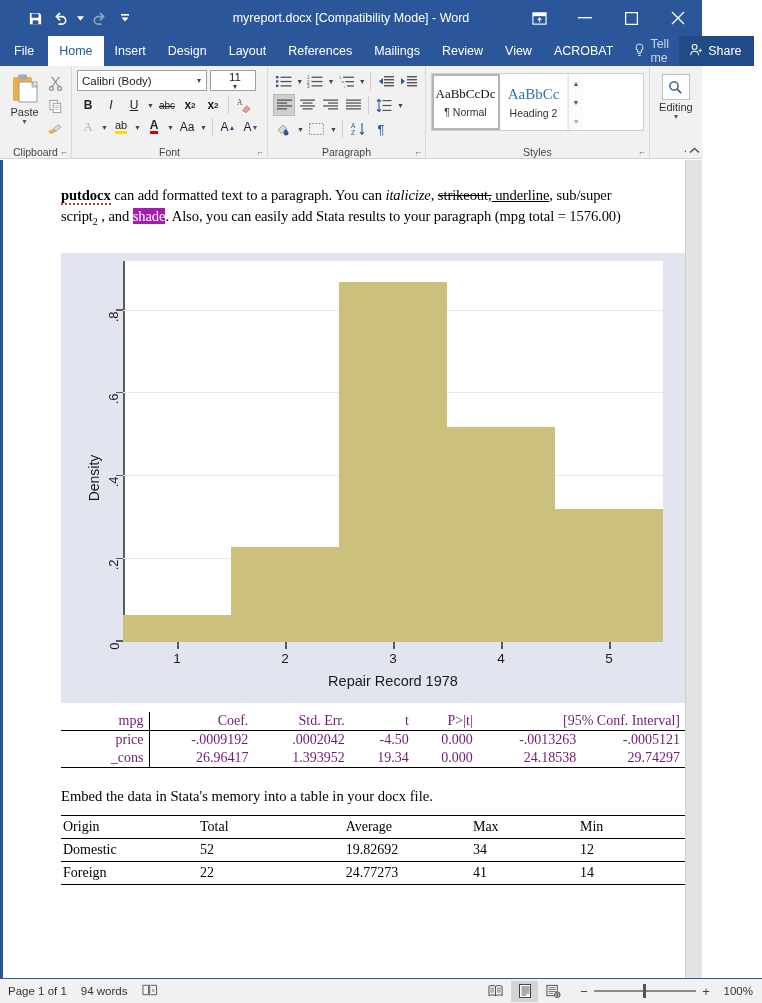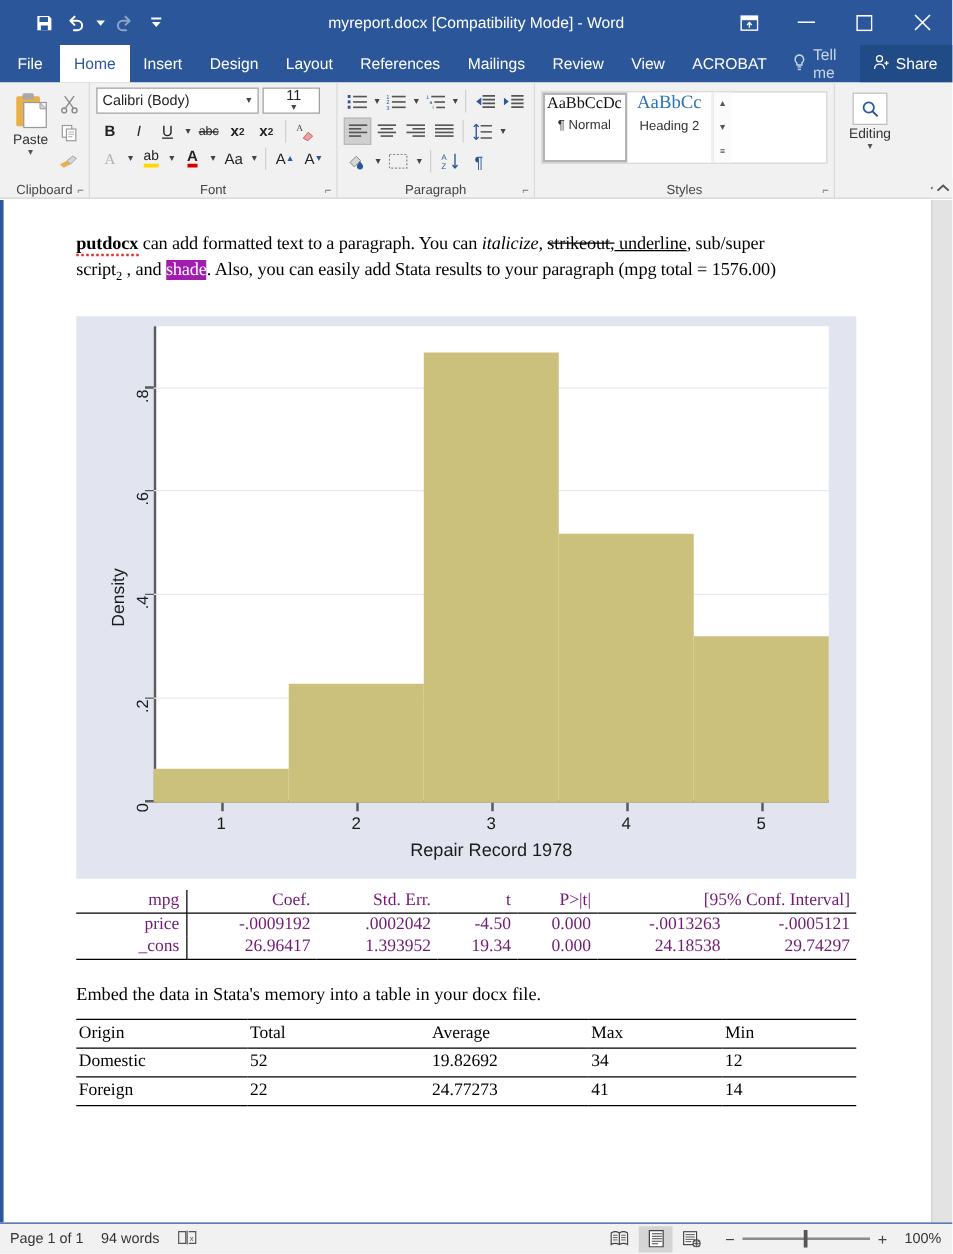--- a/index.html
+++ b/index.html
@@ -2,21 +2,21 @@
 <html><head>
 <meta charset="utf-8">
 <style>
   * { box-sizing: border-box; margin: 0; padding: 0; }
   html, body {
     width: 762px; height: 1003px;
     font-family: "Liberation Sans", sans-serif;
     overflow: hidden;
     background: #fff;
   }
-  #app { position: relative; width: 762px; height: 1003px; }
+  #app { position: relative; width: 702px; height: 1003px; }
 
   
   .titlebar {
     height: 36px; background: #2b579a; position: relative;
     display: flex; align-items: center;
   }
   .qat { display: flex; align-items: center; gap: 0px; padding-left: 22px; }
   .qat-btn {
     width: 26px; height: 26px; display: flex; align-items: center; justify-content: center;
     color: #fff;
@@ -105,21 +105,21 @@
   
   .g-para { width: 158px; }
   .prow { display: flex; align-items: center; gap: 1px; margin-bottom: 2px; }
   .ib.act { background: #cfcfcf; border: 1px solid #b9b9b9; }
 
   
   .g-styles { width: 240px; }
   .styles-box { display: flex; margin-top: 7px; border: 1px solid #cfcfcf; background:#fff; }
   .style-card {
     width: 68px; height: 56px; background: #fff; display: flex; flex-direction: column;
-    align-items: center; border-right: 1px solid #eee;
+    align-items: center; justify-content: center; border-right: 1px solid #eee;
   }
   .style-card.sel { outline: 2px solid #b4b4b4; outline-offset: -2px; }
   .sc-prev { font-size: 13px; color: #111; font-family: "Liberation Serif", serif; white-space: nowrap; overflow: hidden; width: 66px; text-align:center; }
   .sc-prev.h1 { font-size: 17px; color: #2e74b5; }
   .sc-prev.h2 { font-size: 15px; color: #2e74b5; }
   .sc-name { font-size: 10.5px; color: #333; margin-top: 4px; }
   .styles-scroll { width: 15px; display:flex; flex-direction: column; justify-content: space-between; background:#fbfbfb; border-left:1px solid #e6e6e6;}
   .ssb { height: 18px; display:flex; align-items:center; justify-content:center; font-size:7px; color:#555; }
 
   

